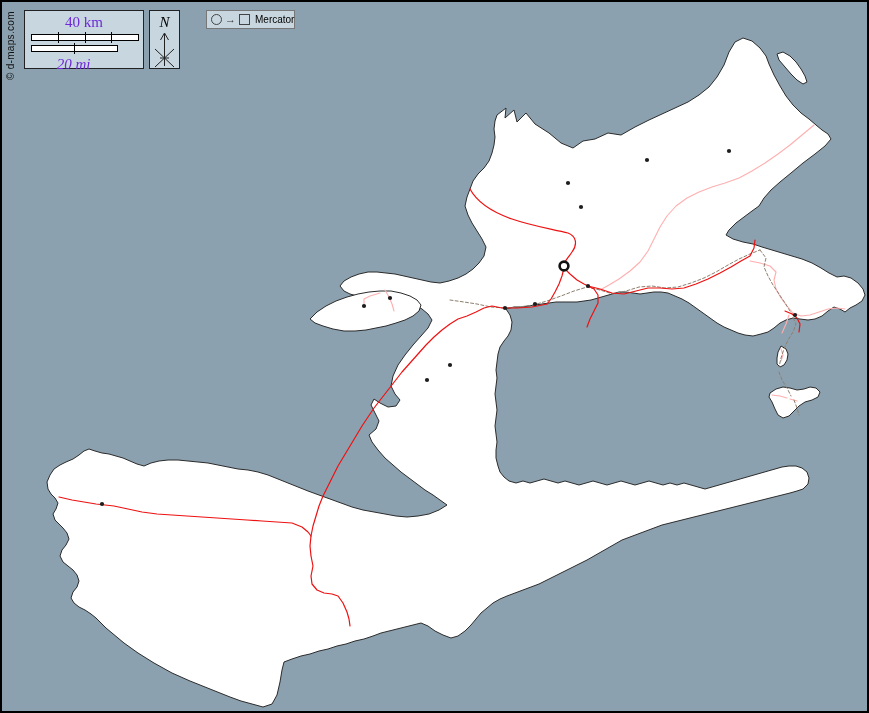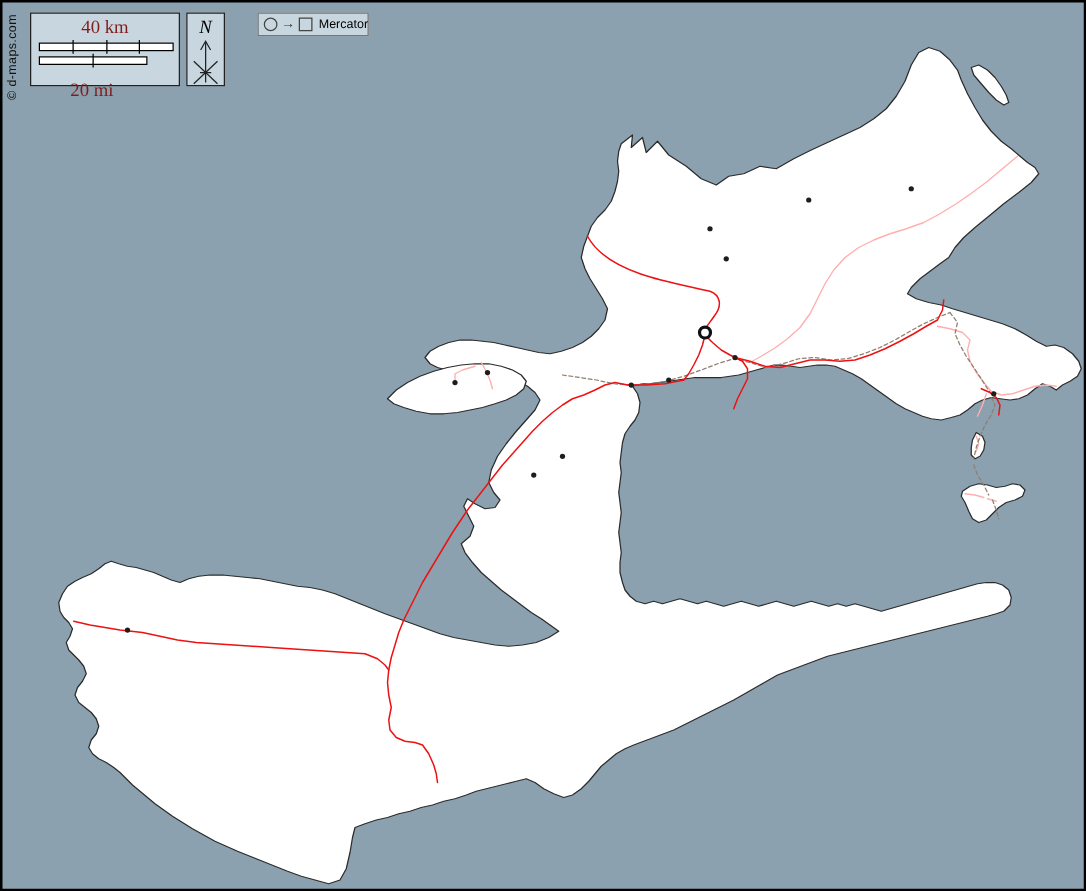--- a/index.html
+++ b/index.html
@@ -22,32 +22,32 @@
 
   .panel{
     position:absolute;
     background:var(--panel,#C8D7DF);
     border:1px solid #222;
     box-sizing:border-box;
   }
   #scalebox{left:22px;top:8px;width:120px;height:59px;}
   .scale-label{
     font-family:"Liberation Serif", serif;
-    font-size:15px;color:#7f1d1d;text-align:center;line-height:15px;
+    font-size:15px;color:#6d28d9;text-align:center;line-height:15px;
   }
   .km-label{margin-top:4px;}
   .bar{
     position:relative;background:#fff;border:1px solid #000;height:5px;
     box-sizing:content-box;
   }
   .bar-km{width:106px;margin:4px 0 0 6px;}
   .bar-mi{width:85px;margin:4px 0 0 6px;}
   .tick{position:absolute;top:-3px;width:1px;height:11px;background:#000;}
   .mi-wrap{width:97px;}
-  .mi-label{margin-top:14px;}
+  .mi-label{margin-top:5px;font-style:italic;}
 
   #compassbox{left:147px;top:8px;width:31px;height:59px;text-align:center;}
   .north-label{
     font-family:"Liberation Serif", serif;font-style:italic;
     font-size:15px;color:#000;margin-top:3px;line-height:16px;
   }
   #projbox{
     left:204px;top:8px;width:89px;height:19px;
     border:1px solid #777;
     display:flex;align-items:center;gap:3px;padding:0 4px;

